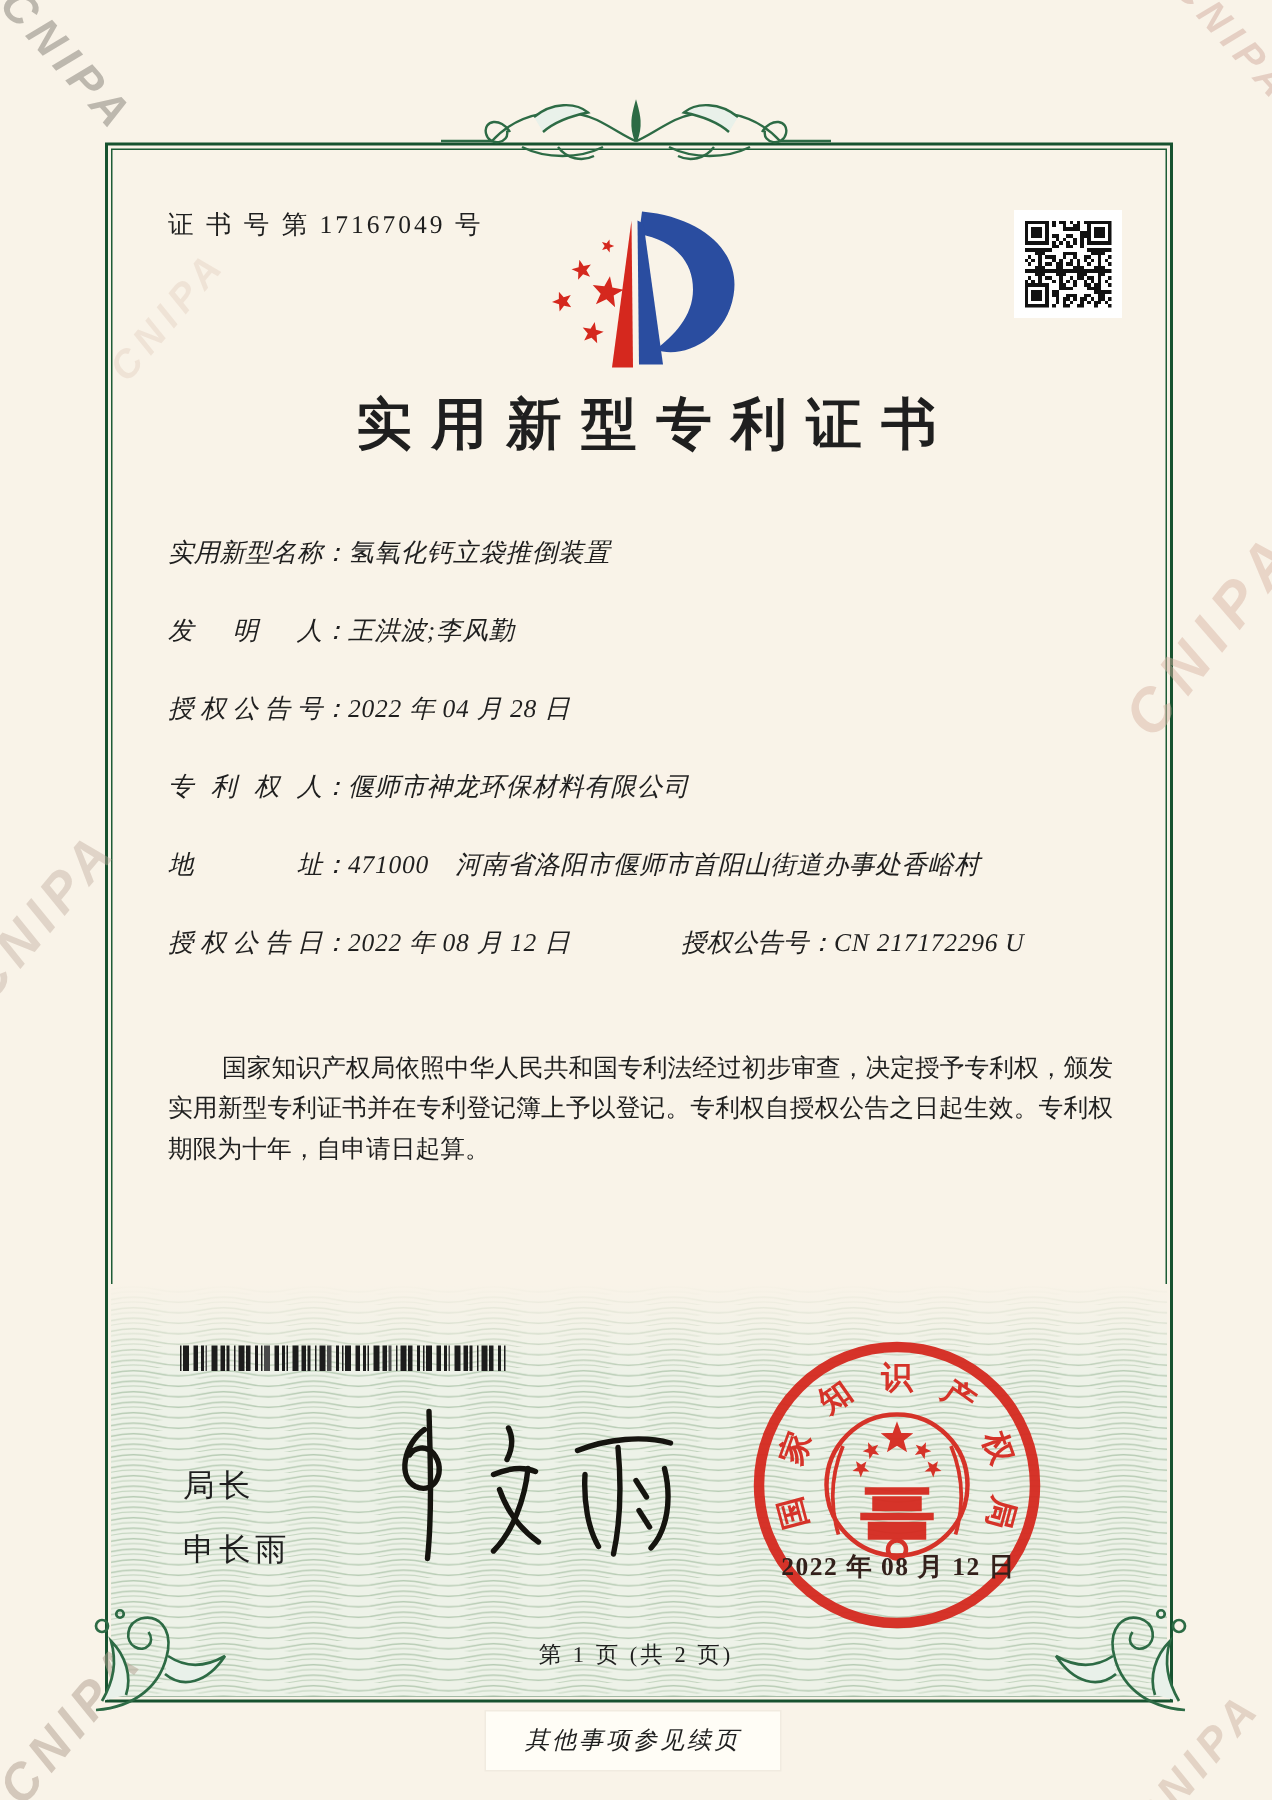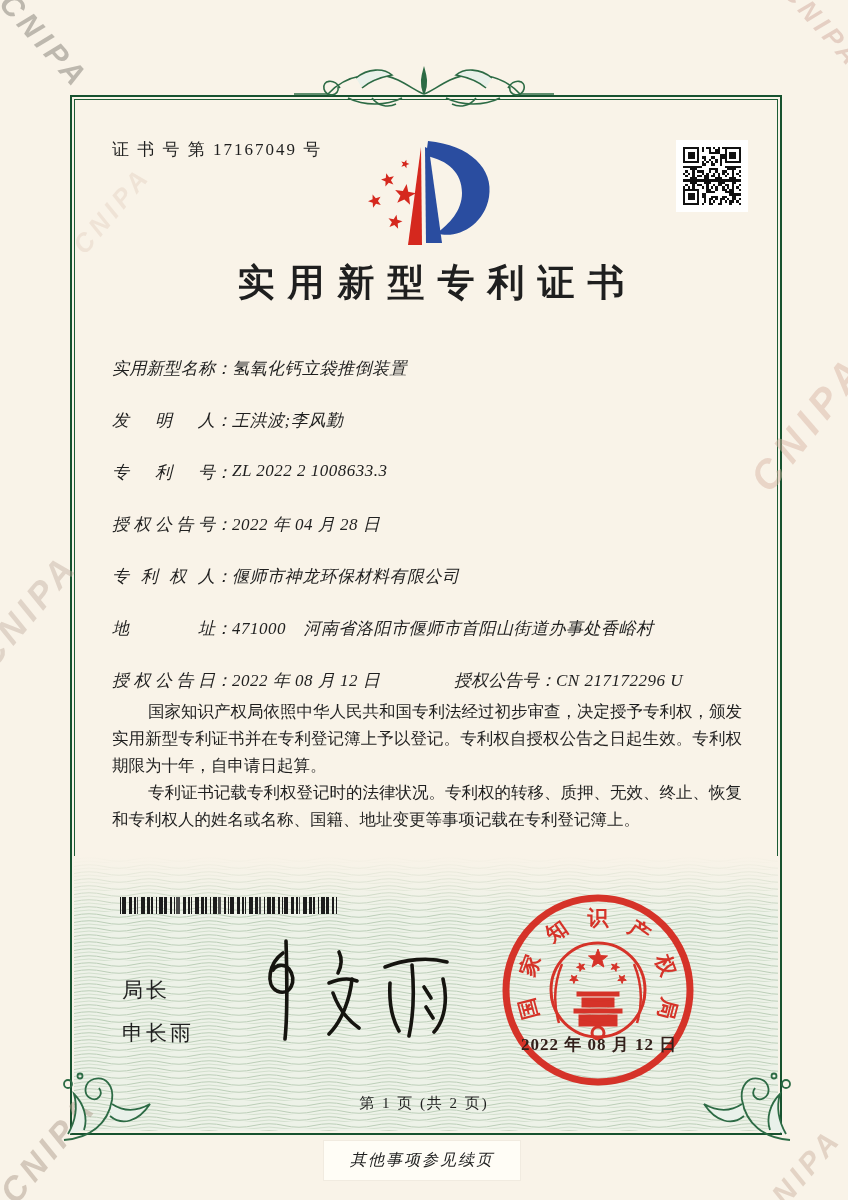--- a/index.html
+++ b/index.html
@@ -485,39 +485,35 @@
   <div class="title">实用新型专利证书</div>
 
   <div class="fields">
     <div class="frow">
       <span class="flabel">实用新型名称</span><span class="fcolon">：</span><span class="fvalue">氢氧化钙立袋推倒装置</span>
     </div>
     <div class="frow">
       <span class="flabel">发明人</span><span class="fcolon">：</span><span class="fvalue">王洪波;李风勤</span>
     </div>
     <div class="frow">
-      <span class="flabel">专利号</span><span class="fcolon">：</span><span class="fvalue">ZL 2022 2 1008633.3</span>
-    </div>
-    <div class="frow">
       <span class="flabel">授权公告号</span><span class="fcolon">：</span><span class="fvalue">2022 年 04 月 28 日</span>
     </div>
     <div class="frow">
       <span class="flabel">专利权人</span><span class="fcolon">：</span><span class="fvalue">偃师市神龙环保材料有限公司</span>
     </div>
     <div class="frow">
       <span class="flabel">地址</span><span class="fcolon">：</span><span class="fvalue">471000　河南省洛阳市偃师市首阳山街道办事处香峪村</span>
     </div>
     <div class="frow">
       <span class="flabel">授权公告日</span><span class="fcolon">：</span><span class="fvalue w1">2022 年 08 月 12 日</span><span>授权公告号</span><span class="fcolon">：</span><span class="fvalue">CN 217172296 U</span>
     </div>
   </div>
 
   <div class="bodytext">
     <p>国家知识产权局依照中华人民共和国专利法经过初步审查，决定授予专利权，颁发实用新型专利证书并在专利登记簿上予以登记。专利权自授权公告之日起生效。专利权期限为十年，自申请日起算。</p>
-    <p>专利证书记载专利权登记时的法律状况。专利权的转移、质押、无效、终止、恢复和专利权人的姓名或名称、国籍、地址变更等事项记载在专利登记簿上。</p>
   </div>
 
   <div class="barcode" id="barcode">
       <i style="width: 1px; margin-right: 1px; background: rgb(28, 28, 28);"></i>
       <i style="width: 4px; margin-right: 3px; background: rgb(28, 28, 28);"></i>
       <i style="width: 3px; margin-right: 2px; background: rgb(28, 28, 28);"></i>
       <i style="width: 2px; margin-right: 1px; background: rgb(28, 28, 28);"></i>
       <i style="width: 1px; margin-right: 3px; background: rgb(74, 74, 74);"></i>
       <i style="width: 4px; margin-right: 2px; background: rgb(28, 28, 28);"></i>
       <i style="width: 3px; margin-right: 1px; background: rgb(28, 28, 28);"></i>

